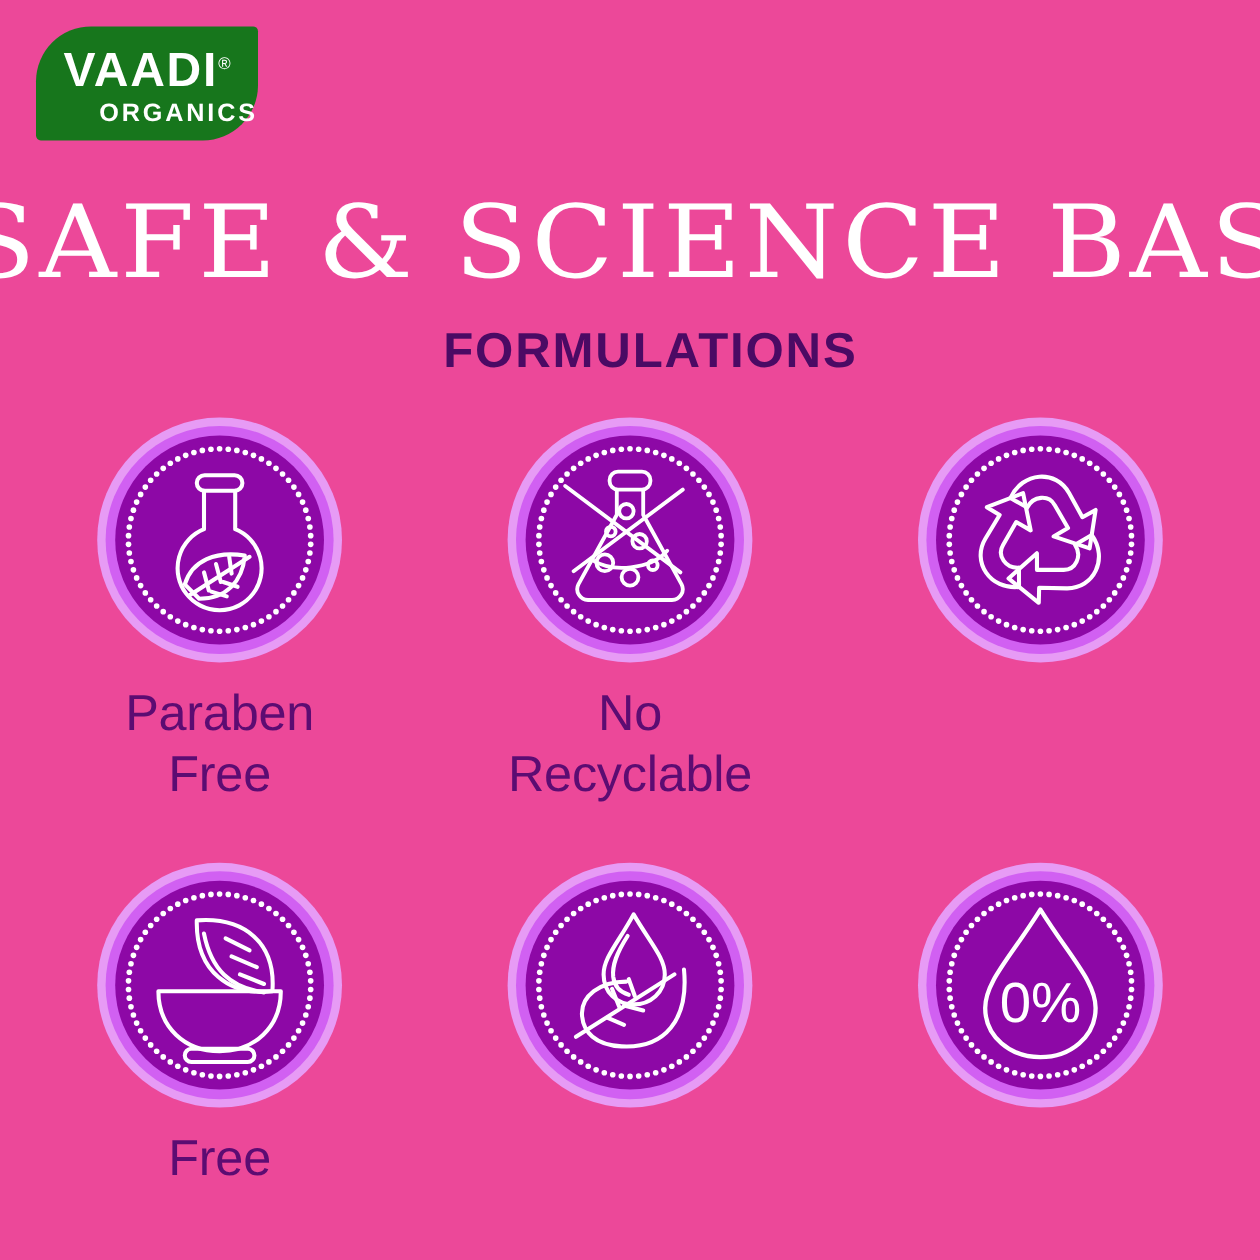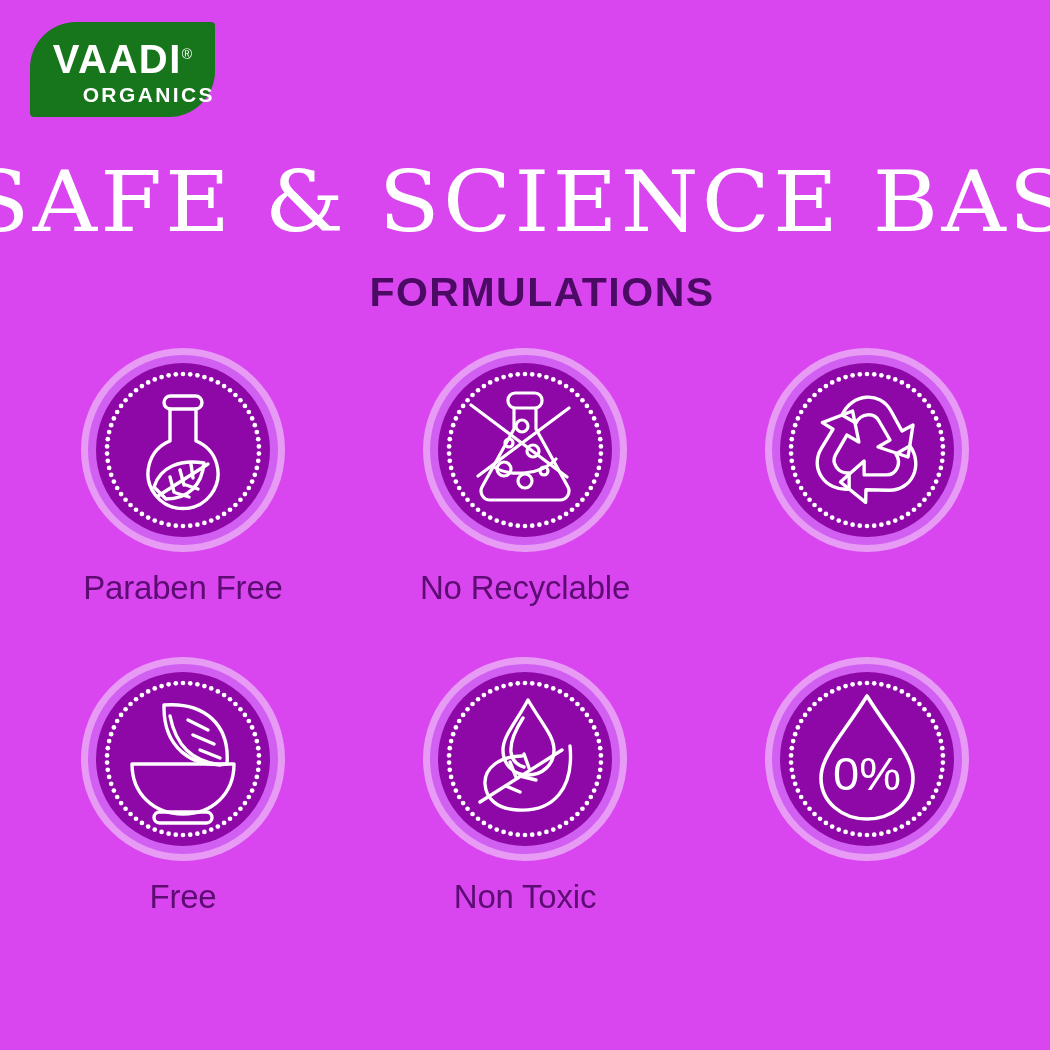--- a/index.html
+++ b/index.html
@@ -7,21 +7,21 @@
   html, body {
     width:1050px; height:1050px;
     background:#f291e3;
     font-family:"Liberation Sans", sans-serif;
     overflow:hidden;
   }
 
   #canvas {
     position:relative;
     width:1050px; height:1050px;
-    background:#d946ef;
+    background:#ec4899;
   }
 
   
   .logo-wrap {
     position:absolute;
     left:30px; top:22px;
     width:185px; height:95px;
   }
   .logo-shape {
     position:absolute; inset:0;
@@ -136,21 +136,21 @@
     position:absolute; left:15px; top:15px;
     width:174px; height:174px;
   }
   .badge-art svg { width:100%; height:100%; display:block; }
 
   .caption {
     margin-top:16px;
     text-align:center;
     color:#5c0c72;
     font-family:"Liberation Sans", sans-serif;
-    font-size:33px;
+    font-size:42px;
     font-weight:400;
     line-height:1.22;
     letter-spacing:-0.2px;
     white-space:pre-line;
   }
 </style>
 </head>
 <body>
 
 <div id="canvas">
@@ -637,21 +637,20 @@
               <path d="M132 74 C136 116 116 140 80 138 C58 137 48 126 47 112
                        C46 96 62 84 84 84"></path>
               <path d="M42 130 L124 78"></path>
               <path d="M78 105 L72 90"></path>
               <path d="M91 96 L86 82"></path>
               <path d="M68 114 L82 120"></path>
               <path d="M82 104 L98 108"></path>
             </svg>
           </div>
         </div>
-        <div class="caption">Non Toxic</div>
       </div>
 
       <div class="cell">
         <div class="badge">
           <div class="badge-glow"></div>
           <div class="badge-ring"></div>
           <div class="badge-disc"></div>
           <div class="badge-dots">
             <svg viewBox="0 0 174 174">
                 <g fill="#ffffff" class="dotgroup">

